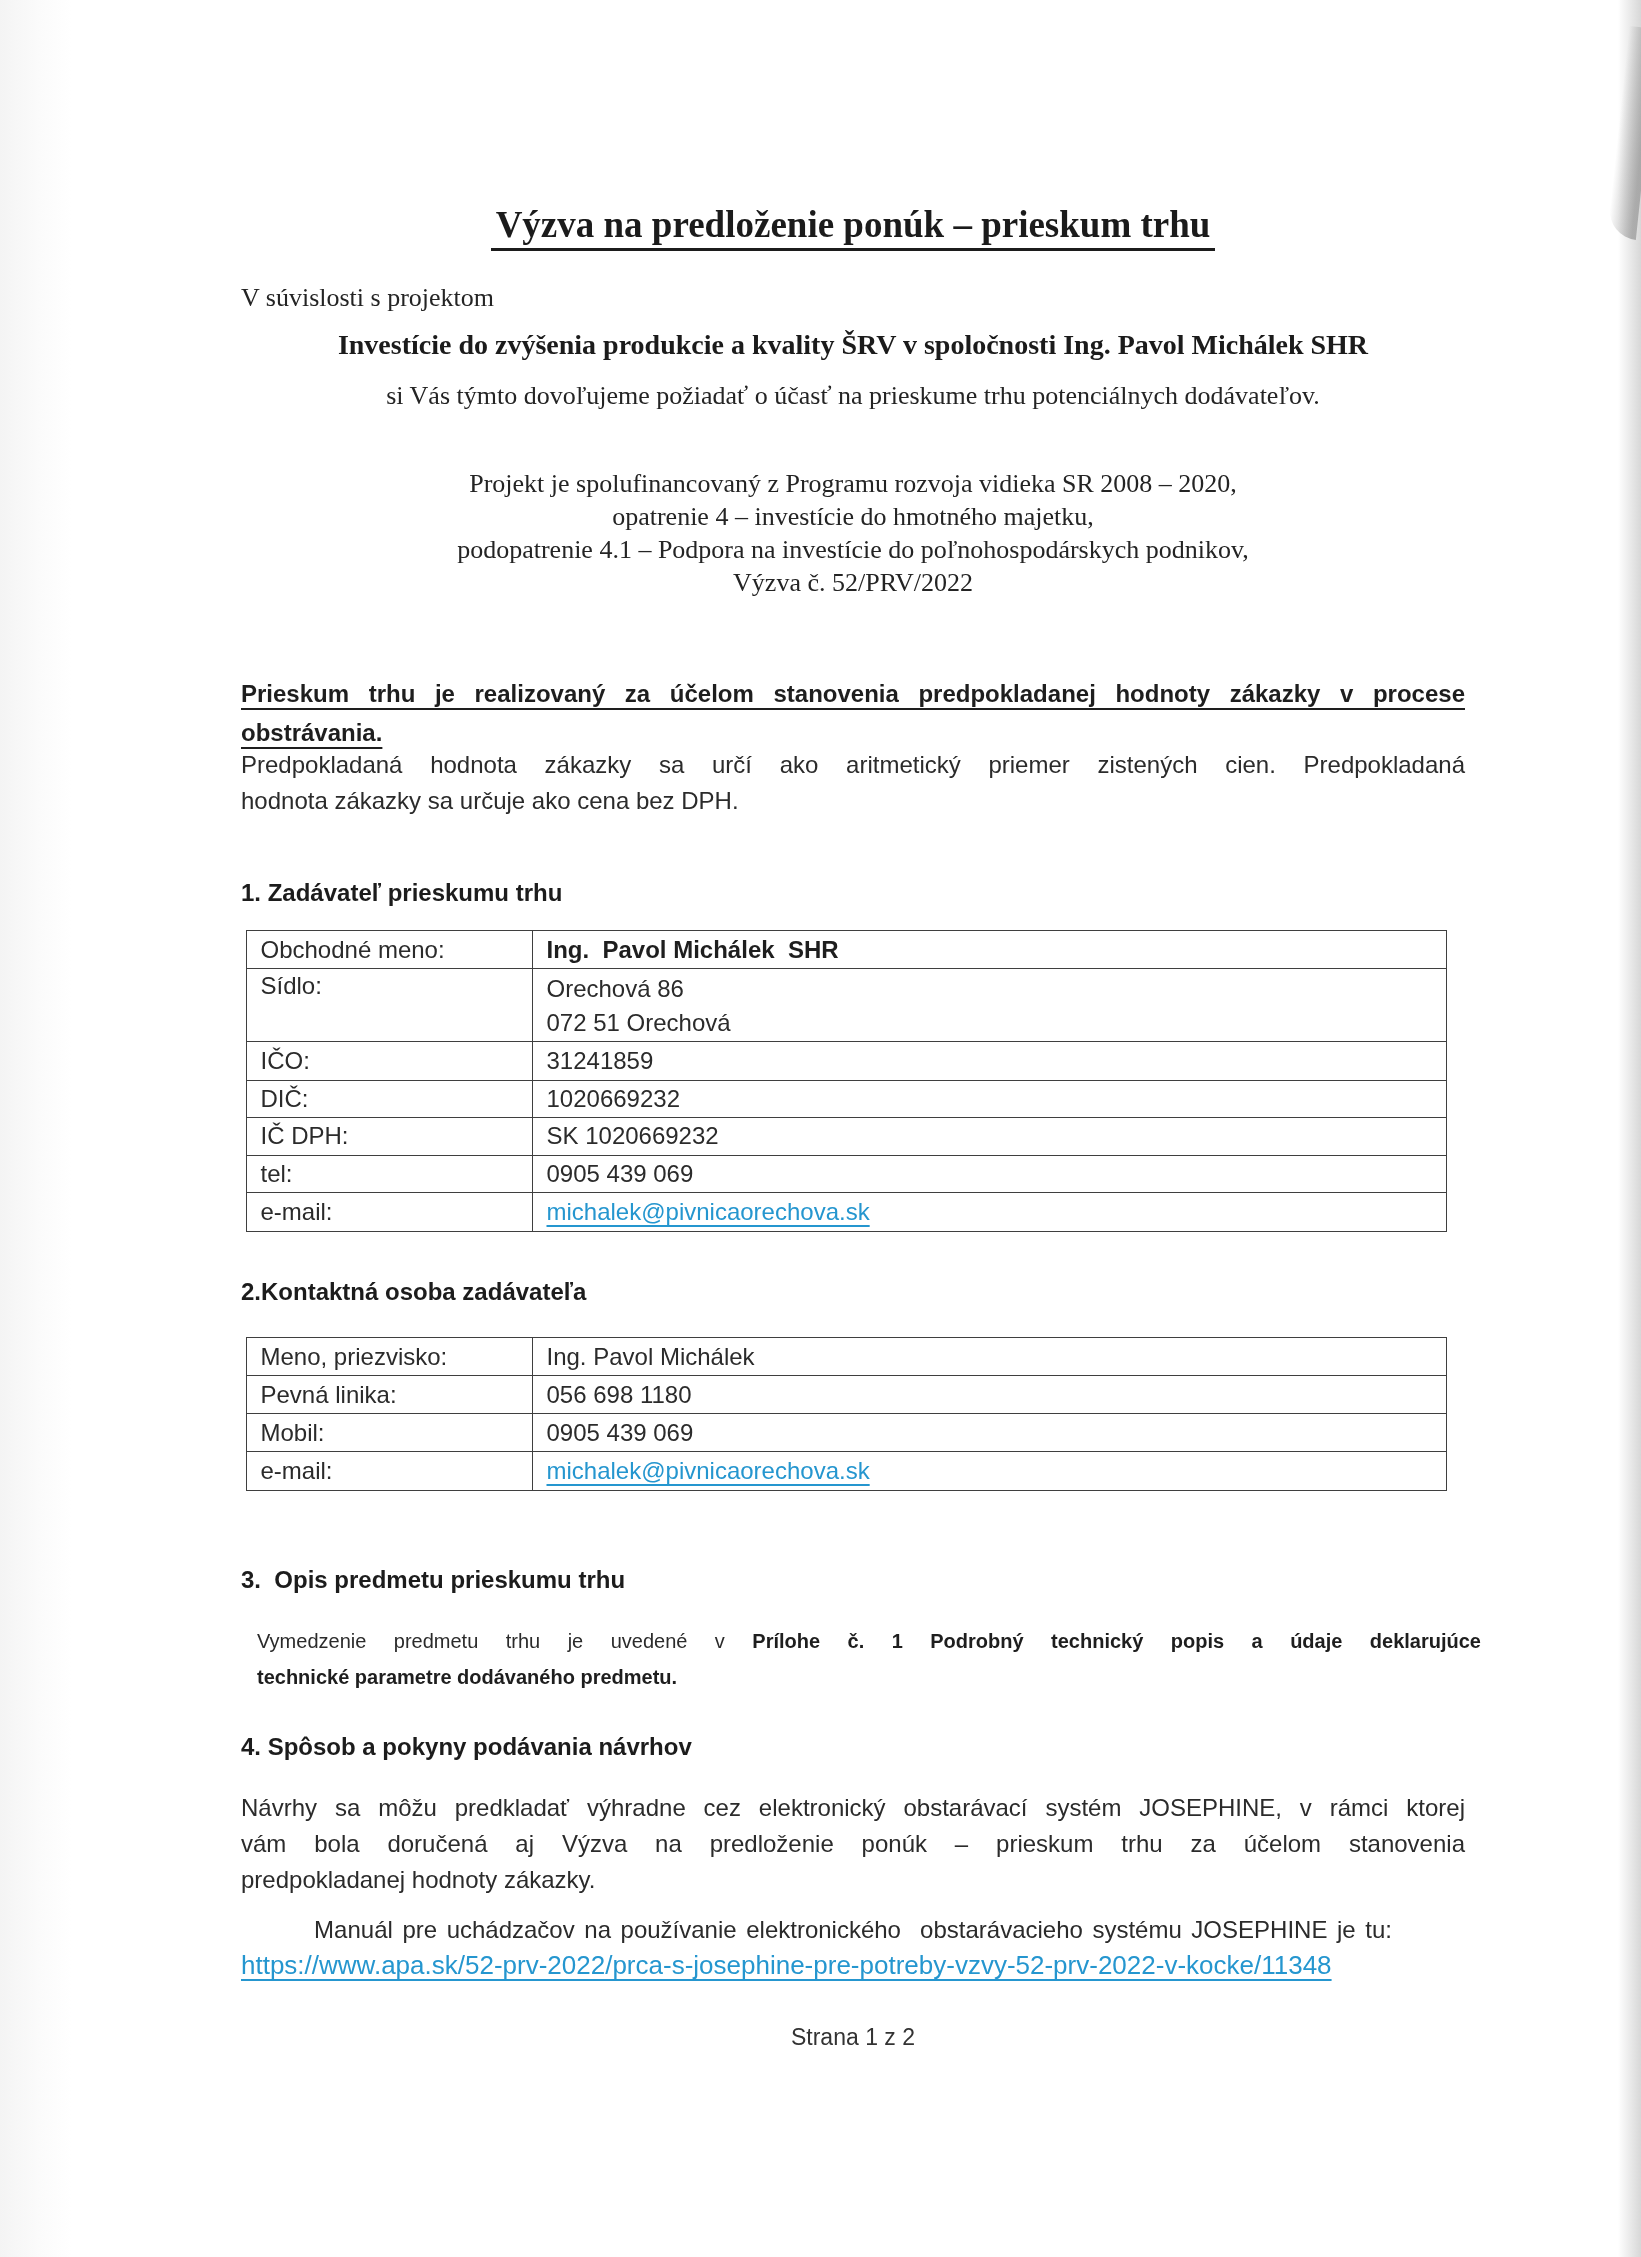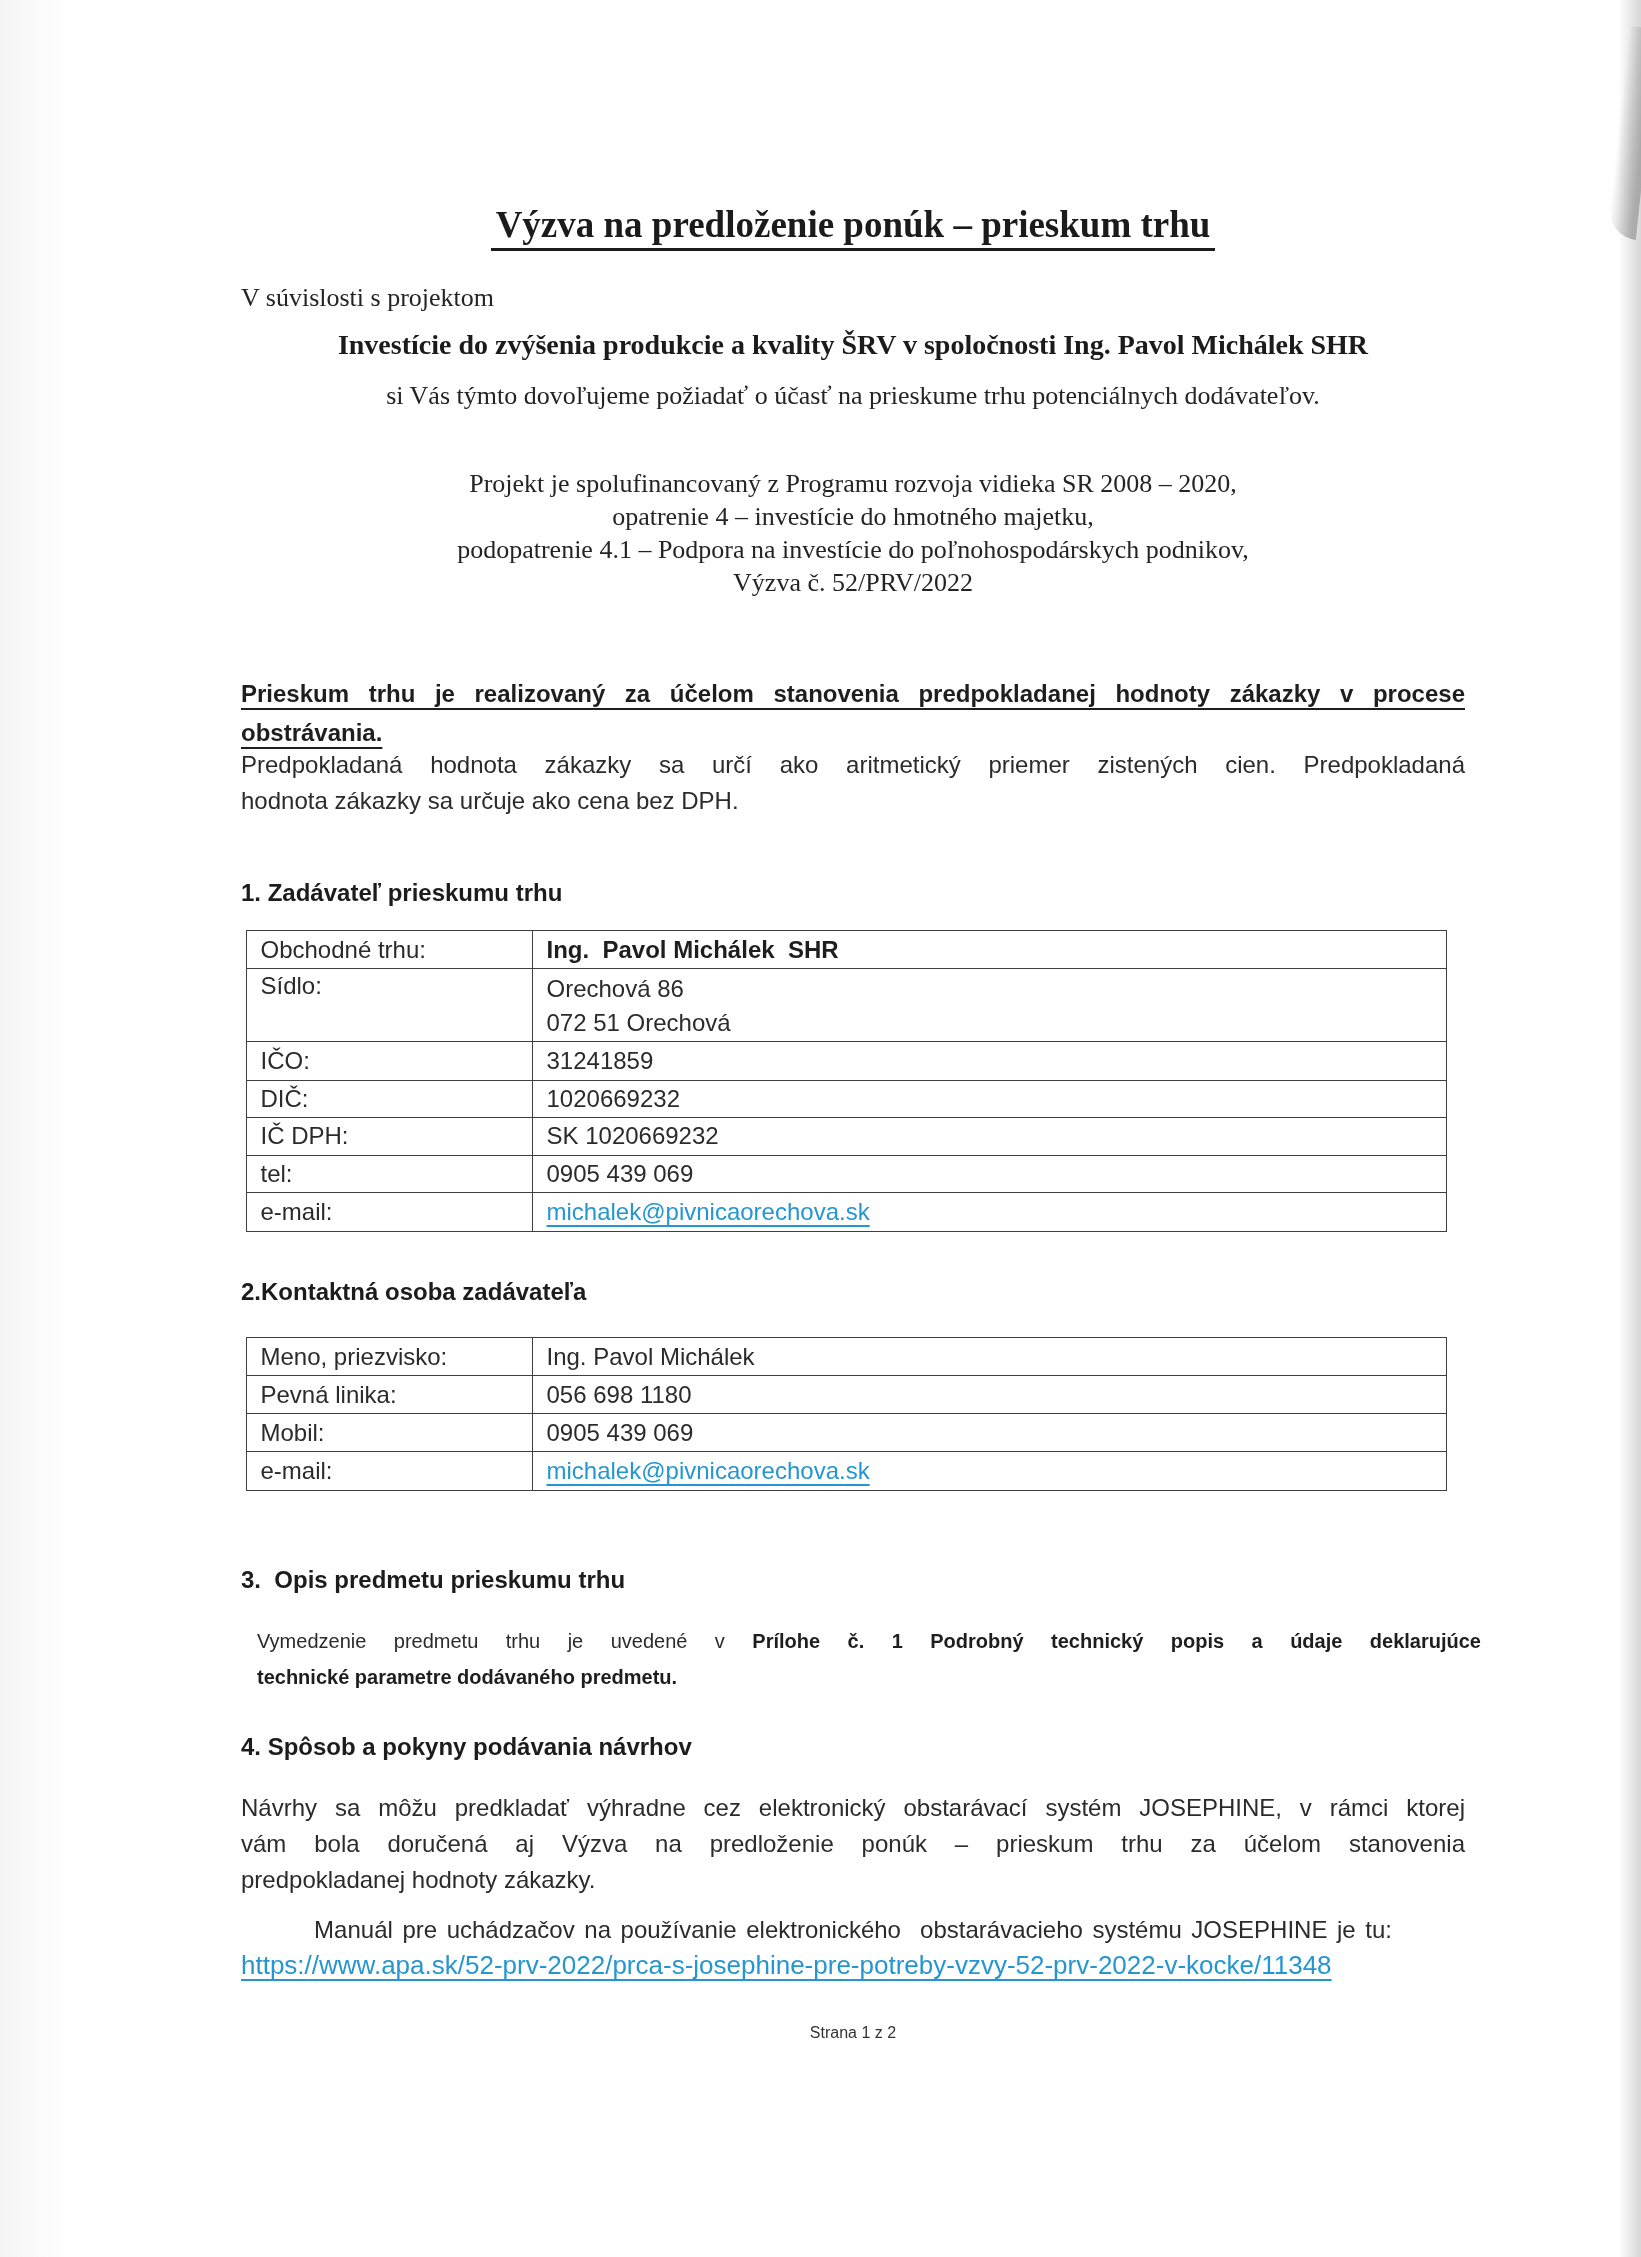--- a/index.html
+++ b/index.html
@@ -88,21 +88,21 @@
   a.link {
     color:#2596cf; text-decoration:underline;
     text-decoration-thickness:1.9px; text-underline-offset:4.8px;
     cursor:pointer;
   }
   .para3 { top:1623px; font-size:20px; line-height:36px;margin-left:16px; }
   .para3 .bold-part { font-weight:bold; color:#1e1e1e; }
   .para4 { top:1790px; font-size:24px; line-height:36px; }
   .manual { top:1916px; font-size:24px; word-spacing:2.9px;text-align:center; }
   .url-line { top:1948px; font-size:26px; line-height:35px; }
-  .footer { top:2024px; text-align:center; font-size:16px; color:#333333; }
+  .footer { top:2024px; text-align:center; font-size:23px; color:#333333; }
 </style>
 </head>
 <body>
 
 <div class="page">
   <div class="scan-corner"></div>
   <div class="scan-right"></div>
 
   <div class="abs doc-title">
     <span>Výzva na predloženie ponúk – prieskum trhu</span>
@@ -131,21 +131,21 @@
 
   <div class="abs h h1">1. Zadávateľ prieskumu trhu</div>
 
   <table class="info-table t1">
     <colgroup>
         <col class="c1">
         <col>
       </colgroup>
     <tbody>
         <tr>
-      <td>Obchodné trhu:</td>
+      <td>Obchodné meno:</td>
       <td class="bold-val">Ing.&nbsp; Pavol Michálek&nbsp; SHR</td>
     </tr>
     <tr>
       <td>Sídlo:</td>
       <td>
         <div>Orechová 86</div>
         <div>072 51 Orechová</div>
       </td>
     </tr>
     <tr>

